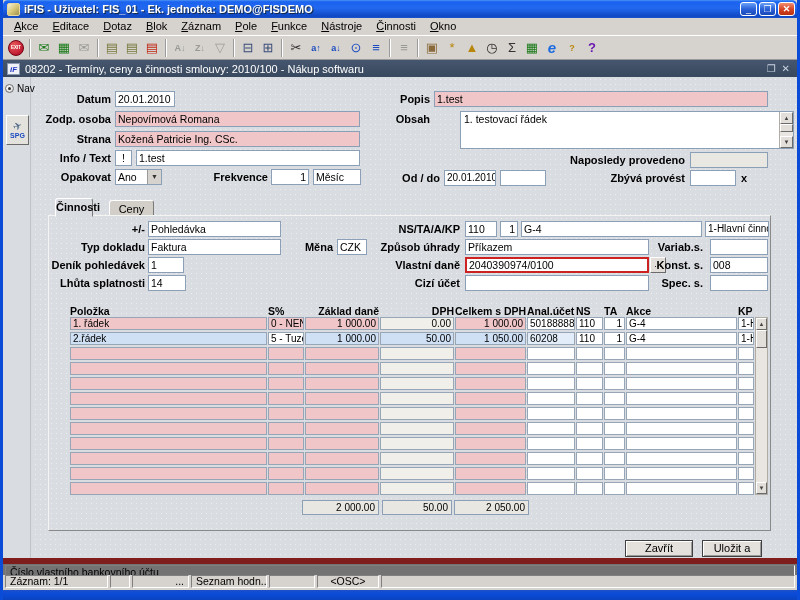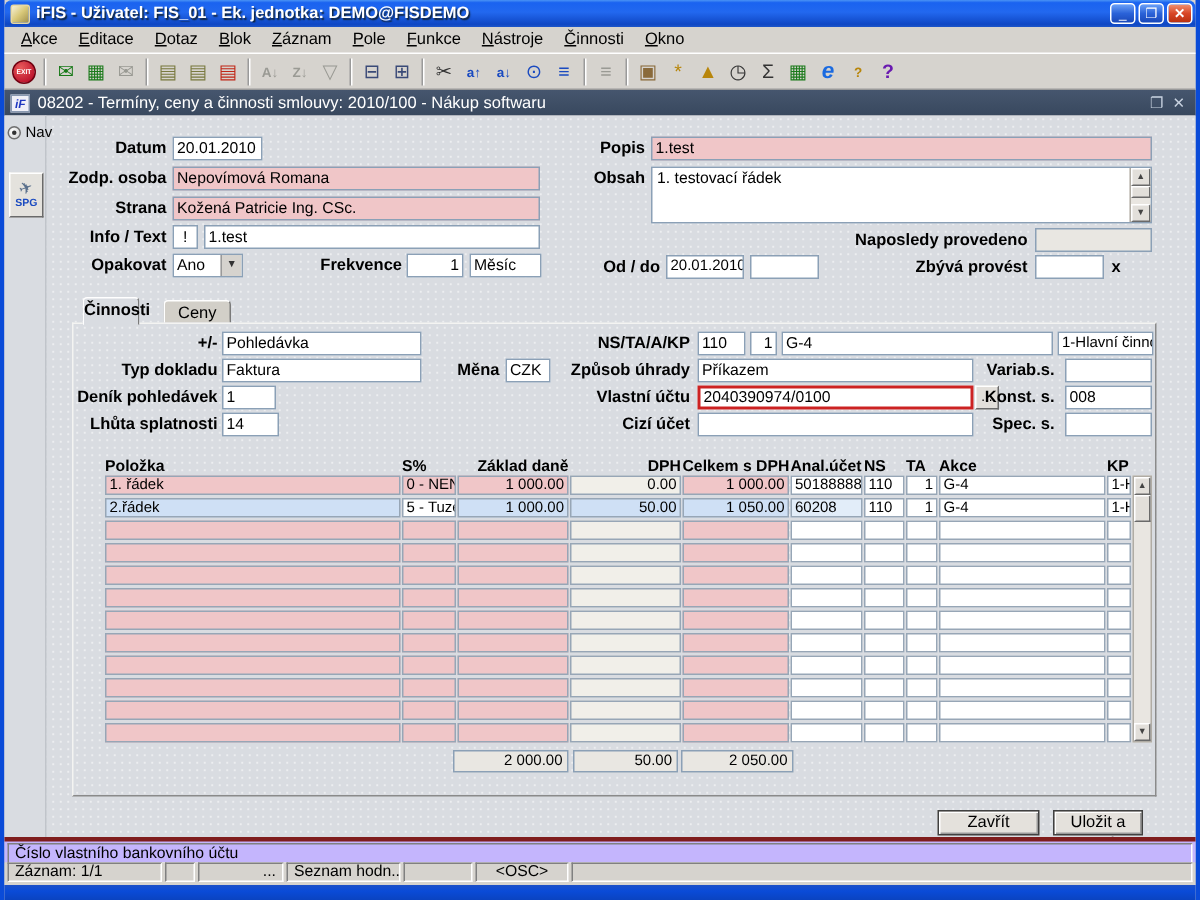--- a/index.html
+++ b/index.html
@@ -78,21 +78,21 @@
   .fld.grey { background:#e9e7e2; }
   .fld.num  { text-align:right; }
   .fld.red-focus { border:2px solid #c22; line-height:12px; }
   .sel-arrow { position:absolute; right:0; top:0; width:14px; height:14px; background:#d6d3ce;
     border-left:1px solid #9a9a9a; font-size:7px; line-height:14px; text-align:center; color:#333; }
   .lov-btn { position:absolute; height:16px; background:#e2dfda; border:1px solid;
     border-color:#fff #6a6a6a #6a6a6a #fff; font-size:9px; line-height:12px; text-align:center; cursor:default; }
 
   
   .tarea { position:absolute; border:1px solid #8ba0b6; background:#fff; font-size:10.5px;
-    padding:1px 16px 1px 3px; overflow:hidden; }
+    padding:1px 16px 1px 3px; overflow:hidden;margin-left:26px; }
   .vsb { position:absolute; background:#e9e6e1; border-left:1px solid #b0aca4; }
   .sb-btn { position:absolute; left:0; right:0; height:12px; background:#e2dfda; border:1px solid;
     border-color:#fff #6a6a6a #6a6a6a #fff; font-size:6px; text-align:center; line-height:11px; color:#444; cursor:default; }
   .sb-thumb { position:absolute; left:0; right:0; background:#e2dfda; border:1px solid;
     border-color:#fff #6a6a6a #6a6a6a #fff; }
 
   
   .tab { position:absolute; height:17px; font-size:11px; text-align:center; line-height:16px;
     background:#d2cfc8; border:1px solid; border-color:#fff #7a7a7a transparent #fff;
     border-radius:3px 3px 0 0; cursor:default; }
@@ -114,21 +114,21 @@
   .tc.sel.c-anal { background:#e2edf9; }
   .total-fld { position:absolute; height:15px; background:#e9e7e2; border:1px solid #8ba0b6;
     font-size:10px; line-height:13px; text-align:right; padding:0 3px; }
 
   
   .btn { position:absolute; height:17px; background:#e4e1dc; border:1px solid #404040;
     box-shadow:inset 1px 1px 0 #fff, inset -1px -1px 0 #9a9a9a; font-size:11px; line-height:15px;
     text-align:center; cursor:default; font-family:"Liberation Sans",sans-serif; }
 
   
-  .status-msg { height:17px; flex:0 0 17px; background:#c4b5fd; padding:1px 2px; border-top:3px solid #7f1d1d; }
+  .status-msg { height:17px; flex:0 0 17px; background:#737373; padding:1px 2px; border-top:6px solid #7f1d1d; }
   .msg-field { height:14px; border:1px solid; border-color:#808080 #fff #fff #808080;
     font-size:10.5px; line-height:12px; padding:0 4px; color:#000; }
   .status-row { height:15px; flex:0 0 15px; background:#d6d3ce; display:flex; gap:2px; padding:0 2px 1px 2px; }
   .st-cell { height:13px; border:1px solid; border-color:#808080 #fff #fff #808080; font-size:10.5px;
     line-height:11px; padding:0 4px; white-space:nowrap; overflow:hidden; }
   .bottom-strip { height:10px; flex:0 0 10px;
     background:linear-gradient(180deg,#1c50c8 0%,#0a4bd8 40%,#0a43c0 100%); }
 </style>
 </head>
 <body>
@@ -271,21 +271,21 @@
 
     <div class="lbl" style="left:360px;top:144px;width:97px">NS/TA/A/KP</div>
     <div class="fld" style="left:462px;top:144px;width:32px">110</div>
     <div class="fld num" style="left:497px;top:144px;width:18px">1</div>
     <div class="fld" style="left:518px;top:144px;width:181px">G-4</div>
     <div class="fld" style="left:702px;top:144px;width:64px;font-size:10px">1-Hlavní činnost</div>
     <div class="lbl" style="left:360px;top:162px;width:97px">Způsob úhrady</div>
     <div class="fld" style="left:462px;top:162px;width:184px">Příkazem</div>
     <div class="lbl" style="left:600px;top:162px;width:100px">Variab.s.</div>
     <div class="fld" style="left:707px;top:162px;width:58px"></div>
-    <div class="lbl" style="left:360px;top:180px;width:97px">Vlastní účtu</div>
+    <div class="lbl" style="left:360px;top:180px;width:97px">Vlastní daně</div>
     <div class="fld red-focus" style="left:462px;top:180px;width:184px">2040390974/0100</div>
     <div class="lov-btn" style="left:647px;top:180px;width:16px">...</div>
     <div class="lbl" style="left:600px;top:180px;width:100px">Konst. s.</div>
     <div class="fld" style="left:707px;top:180px;width:58px">008</div>
     <div class="lbl" style="left:360px;top:198px;width:97px">Cizí účet</div>
     <div class="fld" style="left:462px;top:198px;width:184px"></div>
     <div class="lbl" style="left:600px;top:198px;width:100px">Spec. s.</div>
     <div class="fld" style="left:707px;top:198px;width:58px"></div>
 
     <div id="thead">

